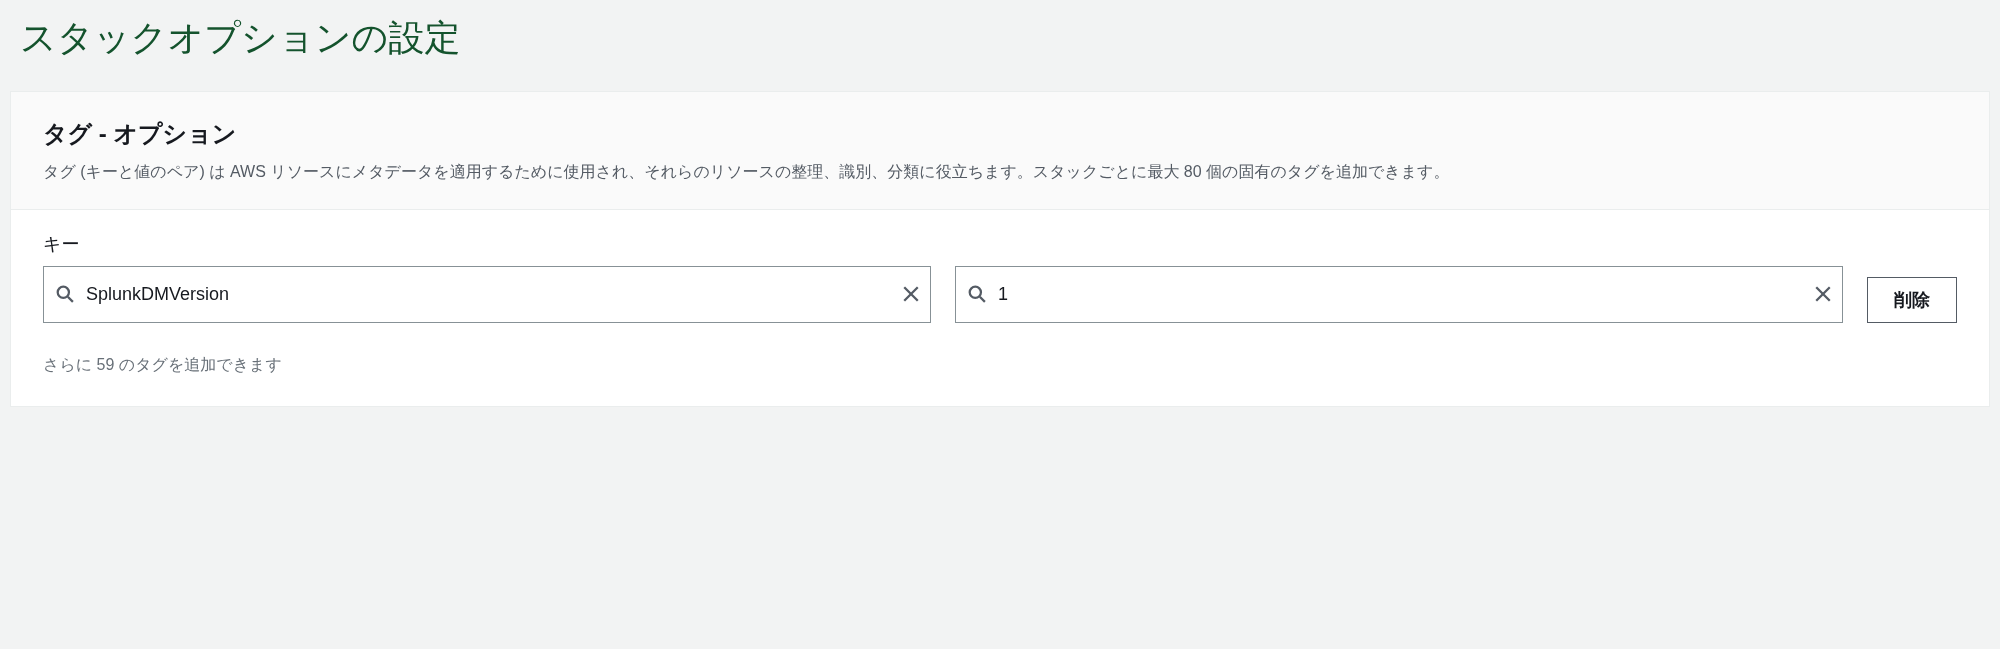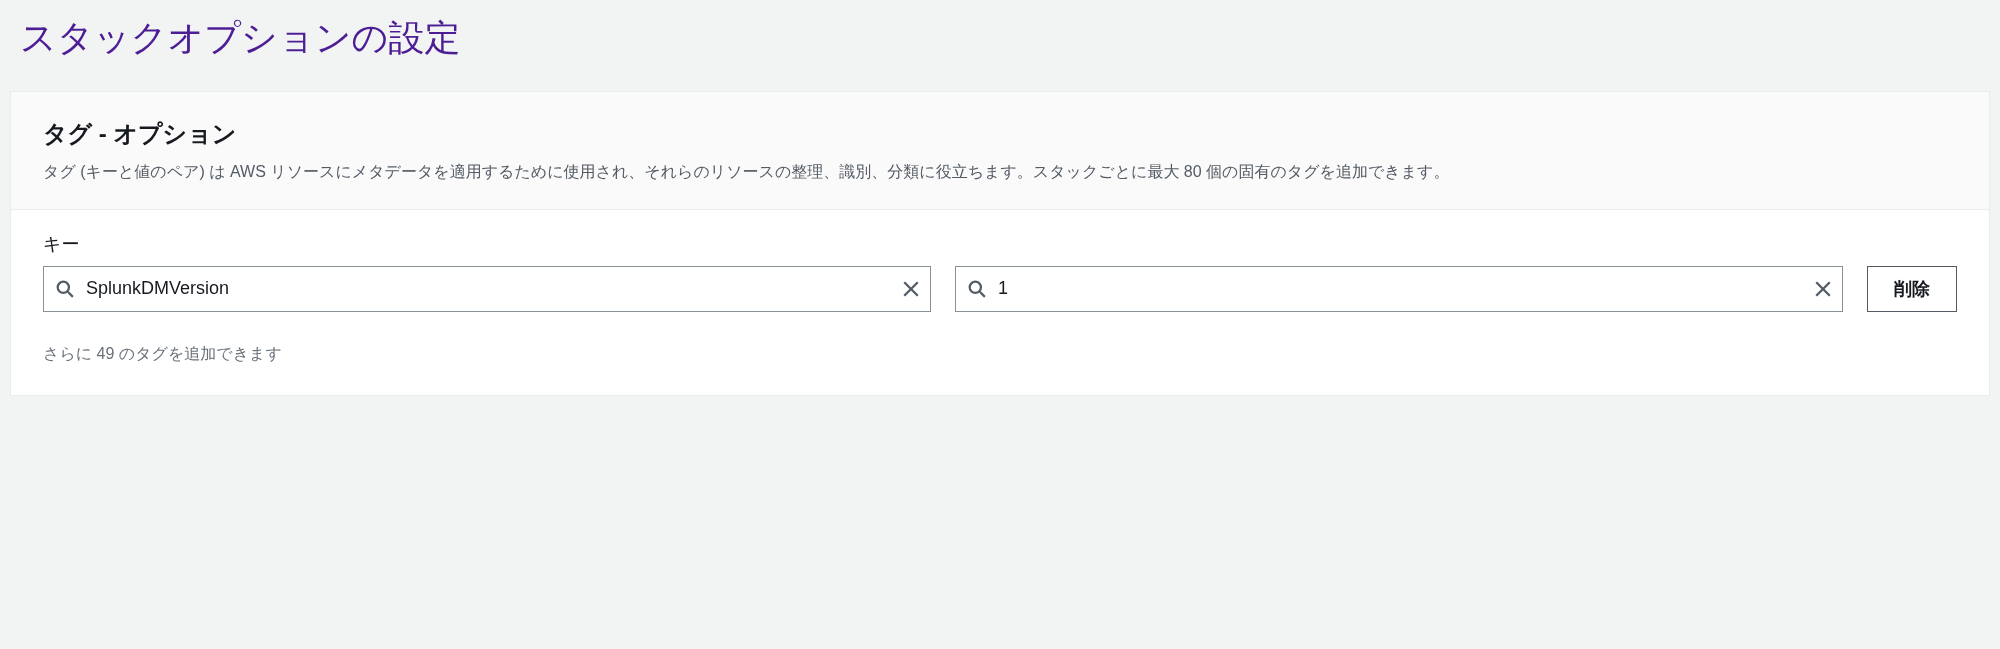--- a/index.html
+++ b/index.html
@@ -8,21 +8,21 @@
     background: #f2f3f3;
     color: #16191f;
     font-size: 14px;
   }
   .page {
     padding: 0 10px 10px 10px;
   }
   h1.page-title {
     font-size: 36px;
     font-weight: 400;
-    color: #4c1d95;
+    color: #14532d;
     padding: 14px 0 28px 10px;
   }
   .panel {
     background: #bef264;
     border: 1px solid #eaeded;
   }
   .panel-header {
     background: #fafafa;
     border-bottom: 1px solid #eaeded;
     padding: 26px 32px 24px 32px;
@@ -55,21 +55,21 @@
   .field-label {
     font-size: 18px;
     color: #16191f;
     margin-bottom: 10px;
   }
   .input-wrap {
     position: relative;
     display: flex;
     align-items: center;
     border: 1px solid #879196;
-    height: 46px;
+    height: 57px;
     background: #ffffff;
   }
   .input-wrap .search-icon {
     position: absolute;
     left: 12px;
     width: 18px;
     height: 18px;
     color: #545b64;
     pointer-events: none;
   }
@@ -169,17 +169,17 @@
             </span>
           </div>
         </div>
 
         <div class="actions">
           <button class="btn">削除</button>
         </div>
       </div>
 
       <div class="add-row">
-        <div class="hint">さらに 49 のタグを追加できます</div>
+        <div class="hint">さらに 59 のタグを追加できます</div>
       </div>
     </div>
   </div>
 </div>
 
 </body></html>

